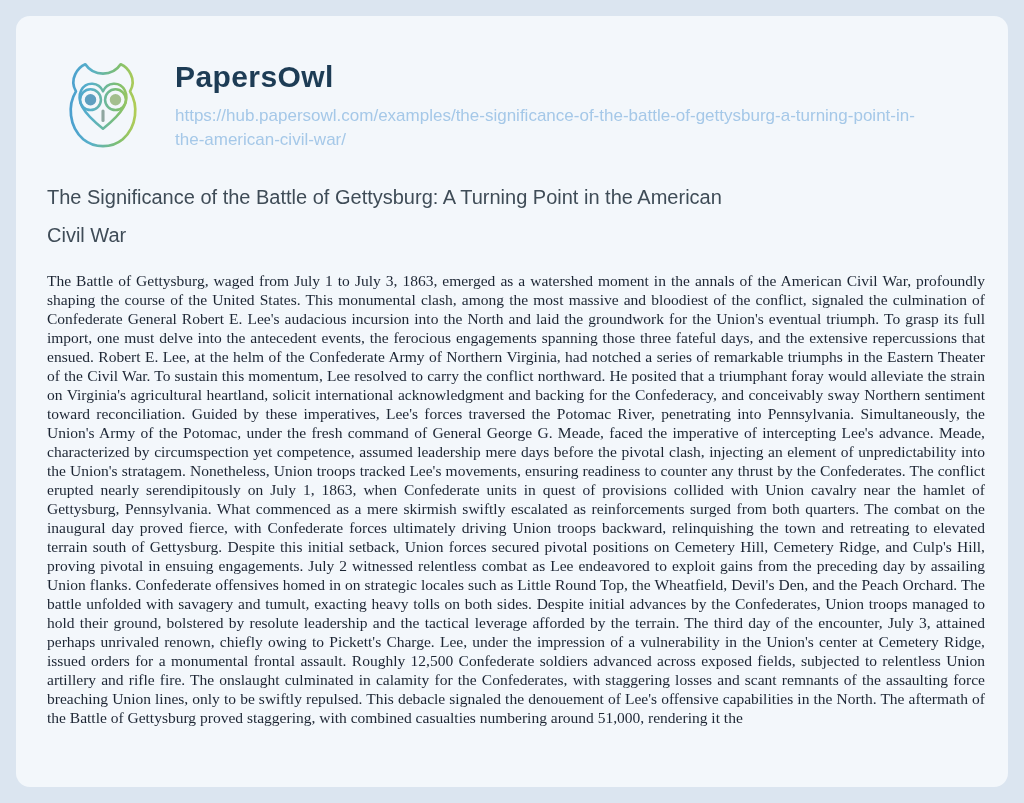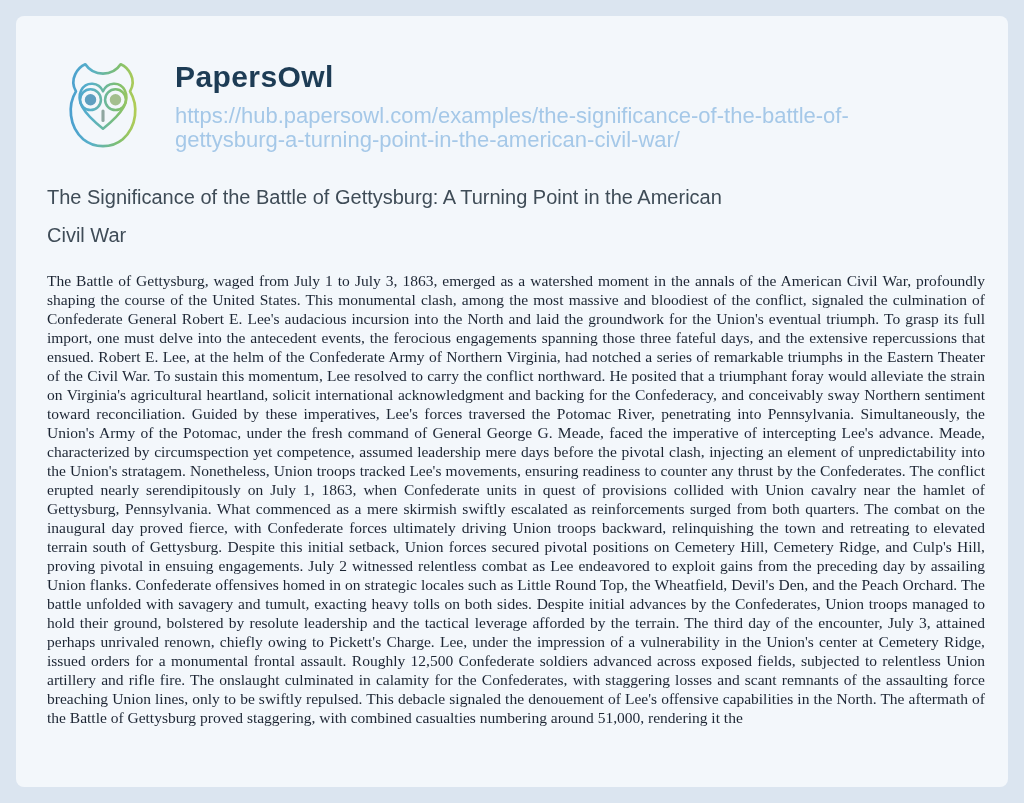--- a/index.html
+++ b/index.html
@@ -11,21 +11,21 @@
     position: relative;
     overflow: hidden;
   }
   .card {
     position: absolute;
     left: 16px;
     top: 16px;
     width: 992px;
     height: 771px;
     background: #f3f7fb;
-    border-radius: 8px;
+    border-radius: 14px;
     box-sizing: border-box;
     padding: 40px 23px 0 31px;
   }
   .header {
     display: flex;
     align-items: flex-start;
     gap: 16px;
   }
   .logo { flex: 0 0 auto; }
   .logo svg { width: 112px; height: 104px; display: block; }
@@ -33,21 +33,21 @@
   .brand {
     font-size: 30px;
     font-weight: bold;
     letter-spacing: 0.4px;
     color: #1d3c55;
   }
   .url {
     display: block;
     margin-top: 10px;
     max-width: 745px;
-    font-size: 22px;
+    font-size: 17px;
     line-height: 24px;
     color: #a5c8e8;
     text-decoration: none;
     overflow-wrap: break-word;
   }
   .title {
     margin: 18px 0 0 0;
     max-width: 690px;
     font-size: 20px;
     line-height: 38px;

